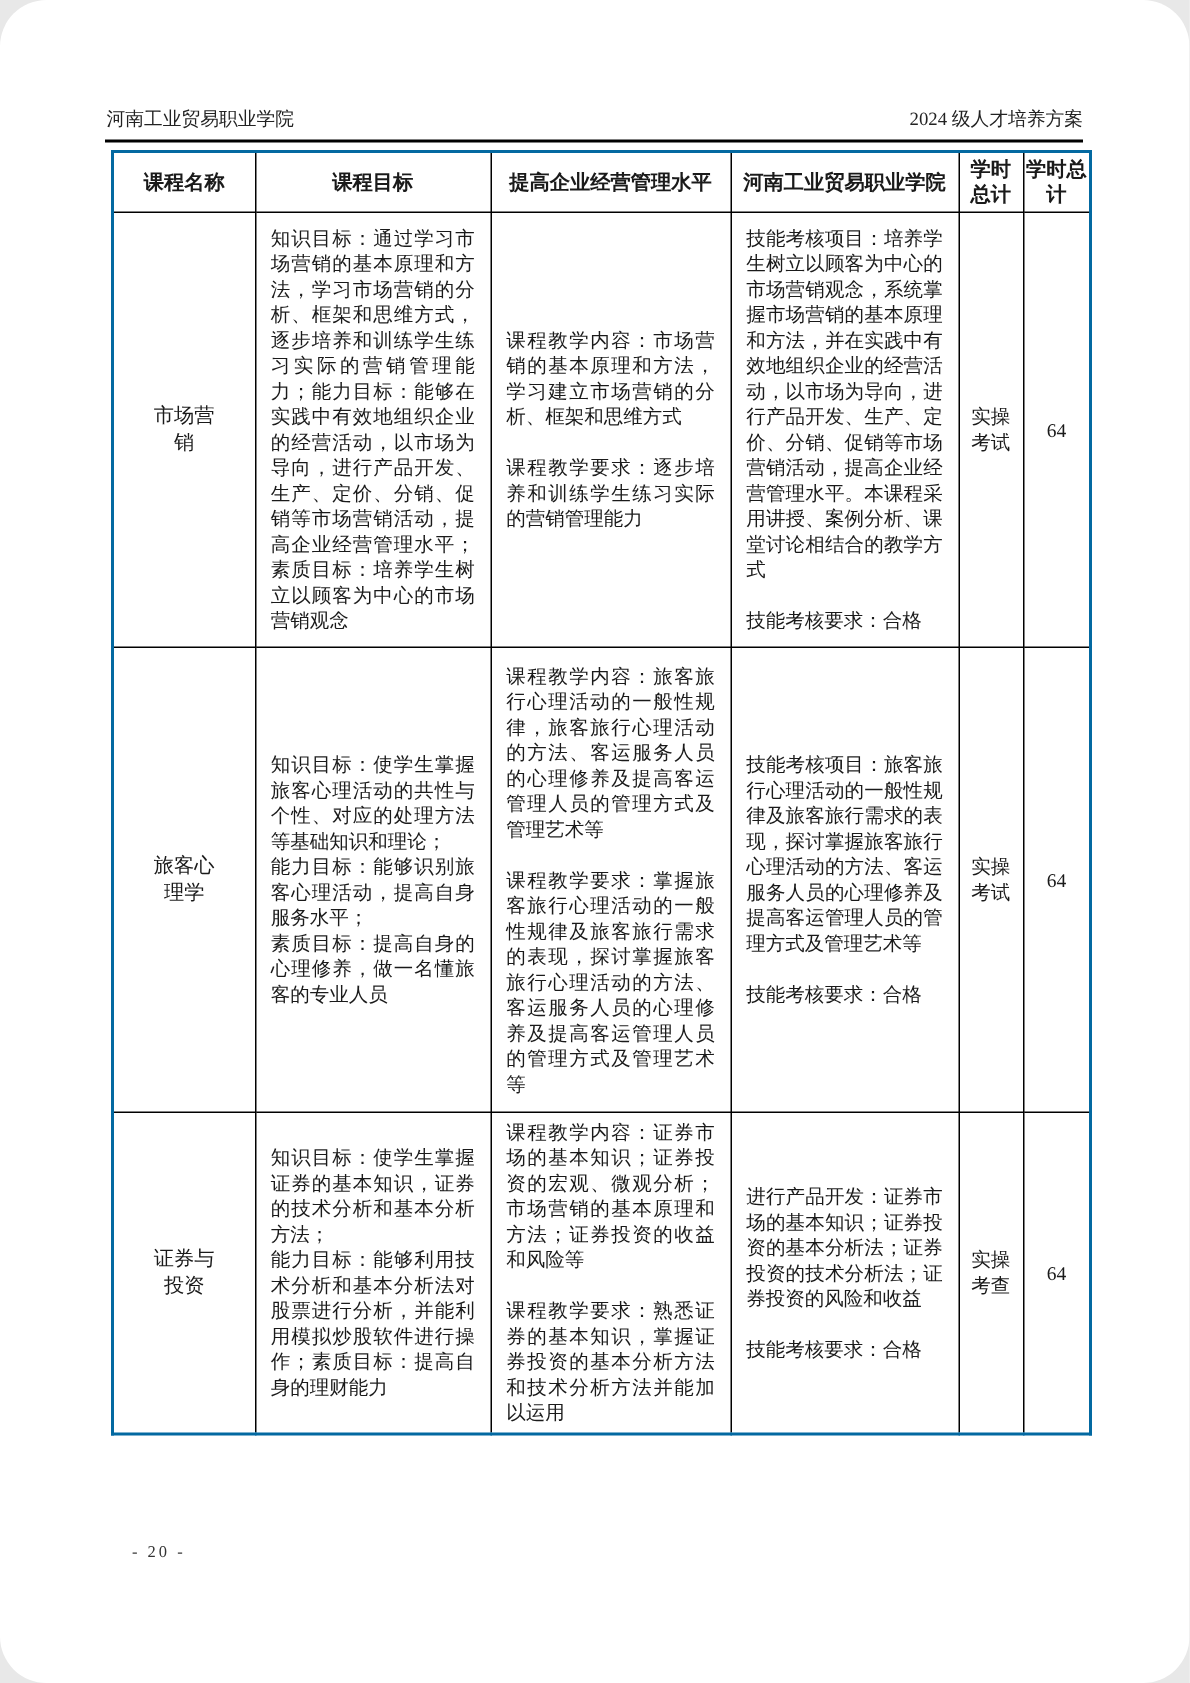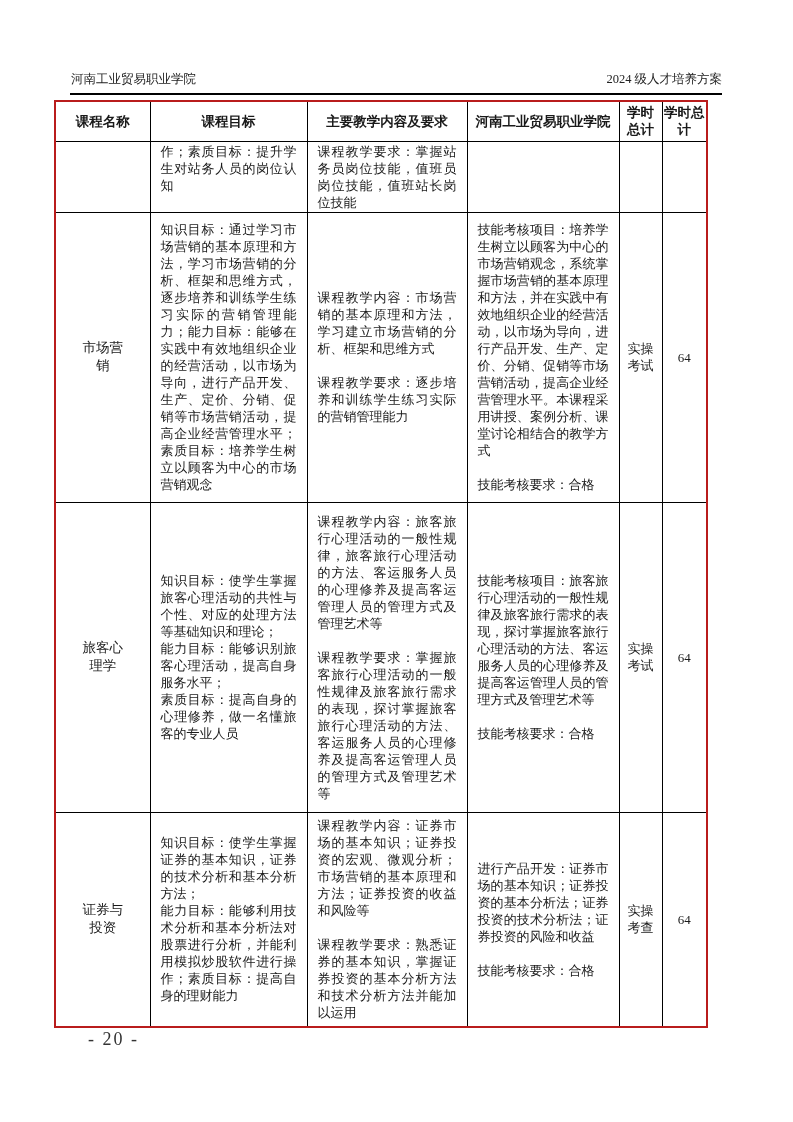--- a/index.html
+++ b/index.html
@@ -9,20 +9,21 @@
   }
   .page {
     position: relative;
     width: 793px;
     height: 1122px;
     margin: 0 auto;
     background: #ffffff;
     font-family: "Liberation Serif", "DejaVu Serif", serif;
     color: #1a1a1a;
     overflow: hidden;
+    border-radius: 31px;
   }
   .doc-header {
     position: absolute;
     top: 71px;
     left: 71px;
     width: 651px;
     display: flex;
     justify-content: space-between;
     align-items: flex-end;
     font-size: 12.5px;
@@ -33,25 +34,25 @@
     position: absolute;
     top: 93px;
     left: 70px;
     width: 652px;
     height: 0;
     border-top: 2px solid #000;
   }
   table.doc-table {
     position: absolute;
     top: 100px;
-    left: 54px;
+    left: 74px;
     width: 652px;
     border-collapse: collapse;
     table-layout: fixed;
-    border: 2px solid #b91c1c;
+    border: 2px solid #0369a1;
   }
   .doc-table th, .doc-table td {
     border: 1px solid #000;
     overflow: hidden;
   }
   .doc-table th {
     font-size: 13.5px;
     font-weight: bold;
     text-align: center;
     vertical-align: middle;
@@ -77,21 +78,21 @@
     line-height: 17px;
     text-align: center;
     vertical-align: middle;
     padding: 0 4px;
   }
   tr.row-cont td { vertical-align: top; }
   .page-footer {
     position: absolute;
     left: 88px;
     top: 1029px;
-    font-size: 18px;
+    font-size: 11px;
     letter-spacing: 2px;
     color: #333;
   }
 </style>
 </head>
 <body>
 
 <div class="page">
 
   <div class="doc-header">
@@ -106,35 +107,27 @@
         <col style="width:157px">
         <col style="width:160px">
       <col style="width:152px">
         <col style="width:43px">
         <col style="width:45px">
     </colgroup>
     <thead>
       <tr style="height:40px">
         <th>课程名称</th>
         <th>课程目标</th>
-        <th>主要教学内容及要求</th>
+        <th>提高企业经营管理水平</th>
         <th>河南工业贸易职业学院</th>
         <th>学时总计</th>
         <th>学时总计</th>
       </tr>
     </thead>
     <tbody>
-      <tr class="row-cont" style="height:67px">
-        <td class="name-cell"></td>
-        <td class="text-cell">作；素质目标：提升学生对站务人员的岗位认知</td>
-        <td class="text-cell">课程教学要求：掌握站务员岗位技能，值班员岗位技能，值班站长岗位技能</td>
-        <td class="text-cell"></td>
-        <td class="method-cell"></td>
-        <td class="hours-cell"></td>
-      </tr>
       <tr style="height:290px">
         <td class="name-cell">市场营销</td>
         <td class="text-cell">知识目标：通过学习市场营销的基本原理和方法，学习市场营销的分析、框架和思维方式，逐步培养和训练学生练习实际的营销管理能力；能力目标：能够在实践中有效地组织企业的经营活动，以市场为导向，进行产品开发、生产、定价、分销、促销等市场营销活动，提高企业经营管理水平；素质目标：培养学生树立以顾客为中心的市场营销观念</td>
         <td class="text-cell">课程教学内容：市场营销的基本原理和方法，学习建立市场营销的分析、框架和思维方式
 
 课程教学要求：逐步培养和训练学生练习实际的营销管理能力</td>
         <td class="text-cell">技能考核项目：培养学生树立以顾客为中心的市场营销观念，系统掌握市场营销的基本原理和方法，并在实践中有效地组织企业的经营活动，以市场为导向，进行产品开发、生产、定价、分销、促销等市场营销活动，提高企业经营管理水平。本课程采用讲授、案例分析、课堂讨论相结合的教学方式
 
 技能考核要求：合格</td>
         <td class="method-cell">实操考试</td>

